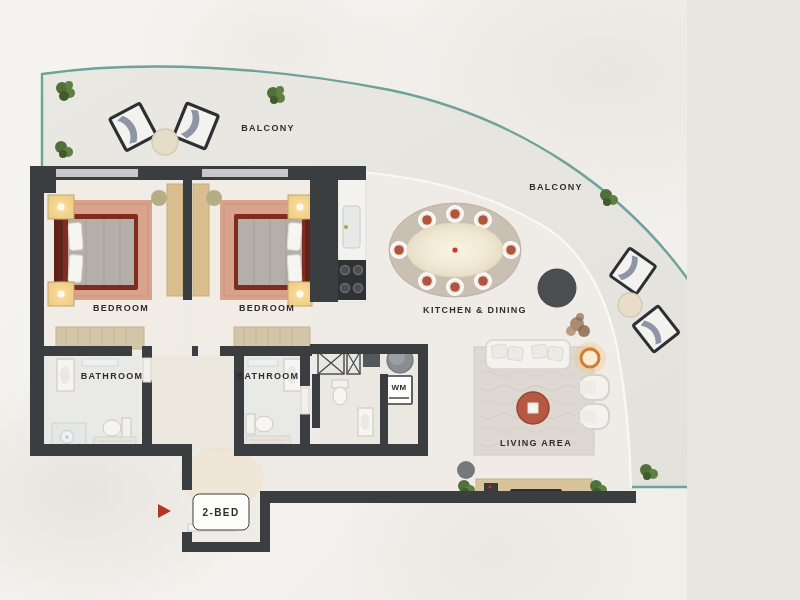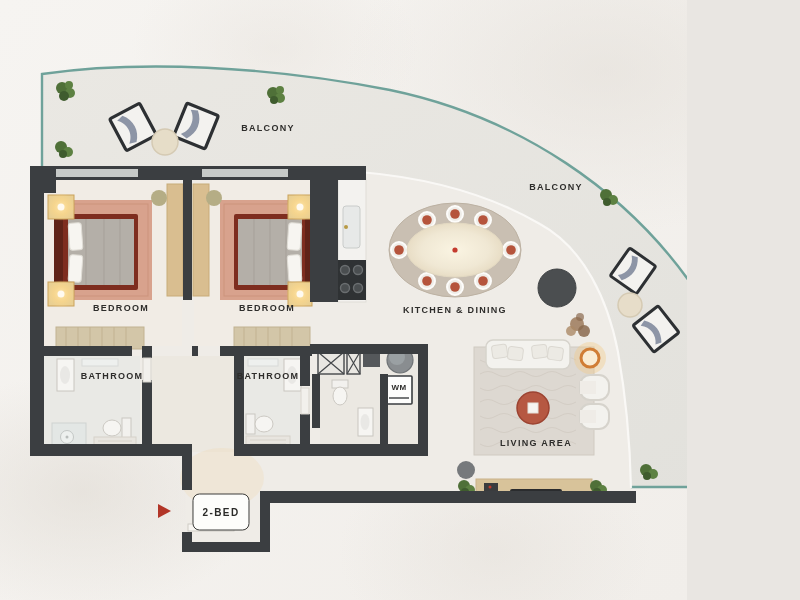--- a/index.html
+++ b/index.html
@@ -367,20 +367,20 @@
   <rect x="143" y="358" width="8" height="24" fill="#f2f0ec" stroke="#d8d4cd" stroke-width="1"></rect>
   <rect x="301" y="388" width="8" height="26" fill="#f2f0ec" stroke="#d8d4cd" stroke-width="1"></rect>
 </svg>
 
 <div class="room-label" style="left:268px;top:128px;">BALCONY</div>
 <div class="room-label" style="left:556px;top:187px;">BALCONY</div>
 <div class="room-label" style="left:121px;top:308px;">BEDROOM</div>
 <div class="room-label" style="left:267px;top:308px;">BEDROOM</div>
 <div class="room-label" style="left:112px;top:376px;">BATHROOM</div>
 <div class="room-label" style="left:268px;top:376px;">BATHROOM</div>
-<div class="room-label" style="left:455px;top:310px;">KITCHEN &amp; DINING</div>
+<div class="room-label" style="left:475px;top:310px;">KITCHEN &amp; DINING</div>
 <div class="room-label" style="left:536px;top:443px;text-align:center;">LIVING AREA</div>
 <div class="room-label small" style="left:399px;top:387px;">WM</div>
 
 <div class="badge" style="left:221px;top:512px;">2-BED</div>
 <div class="entry-arrow" style="left:158px;top:504px;"></div>
 
 </div>
 
 </body></html>

